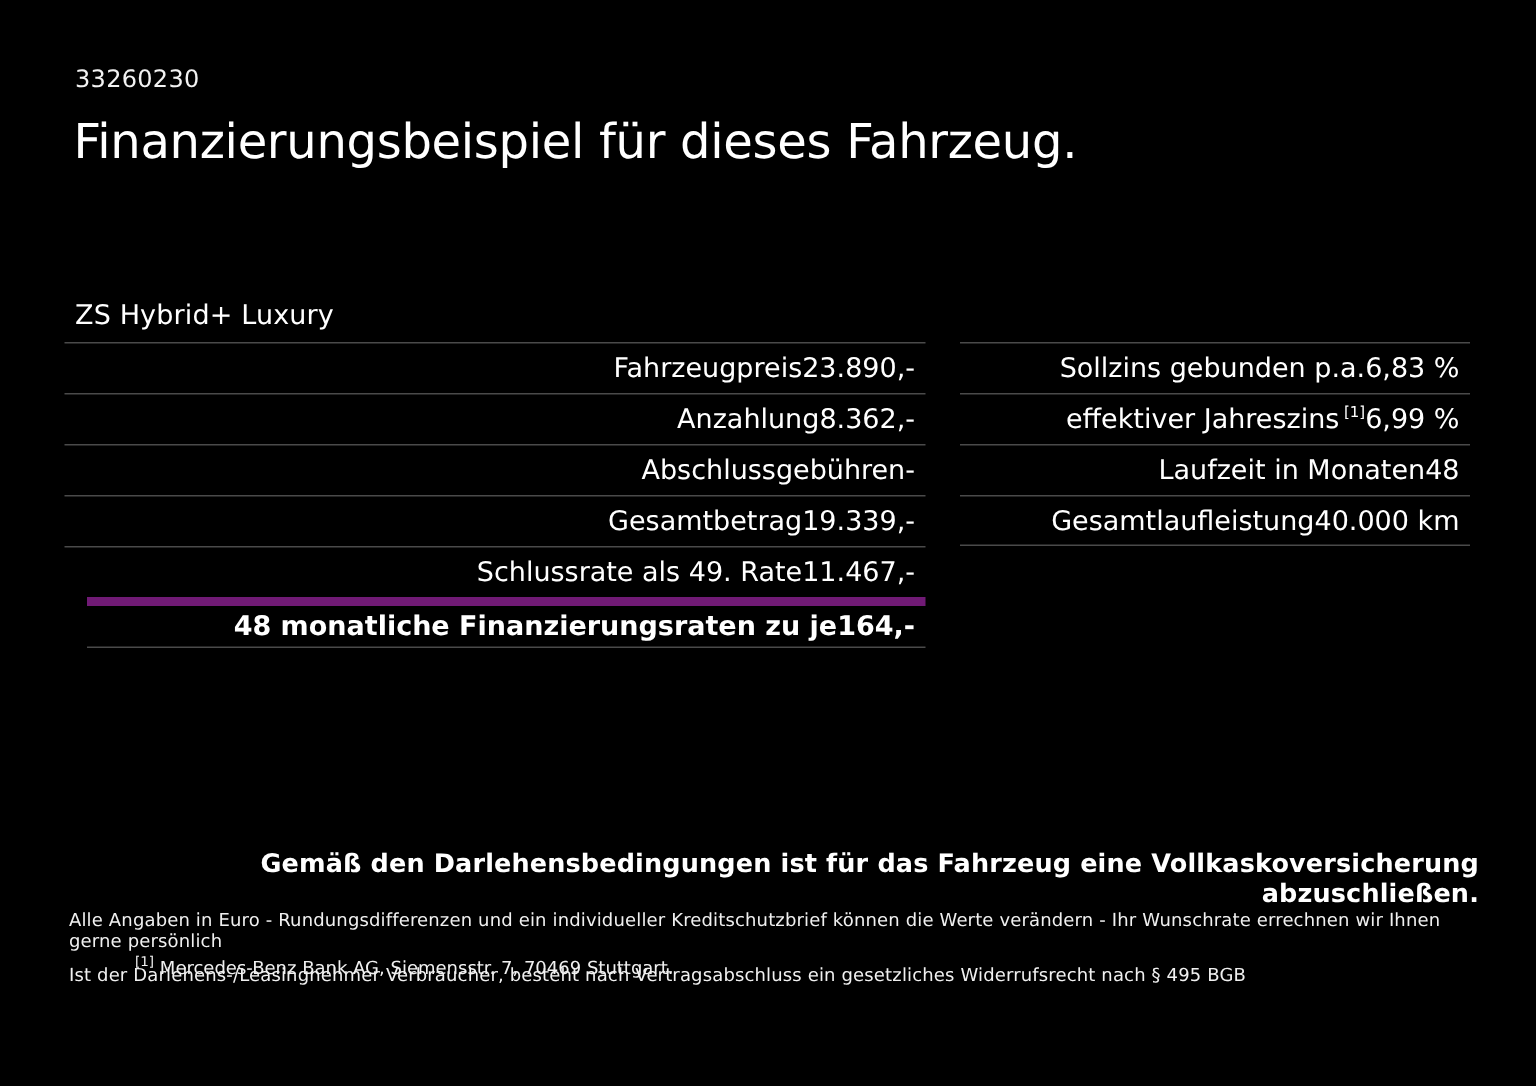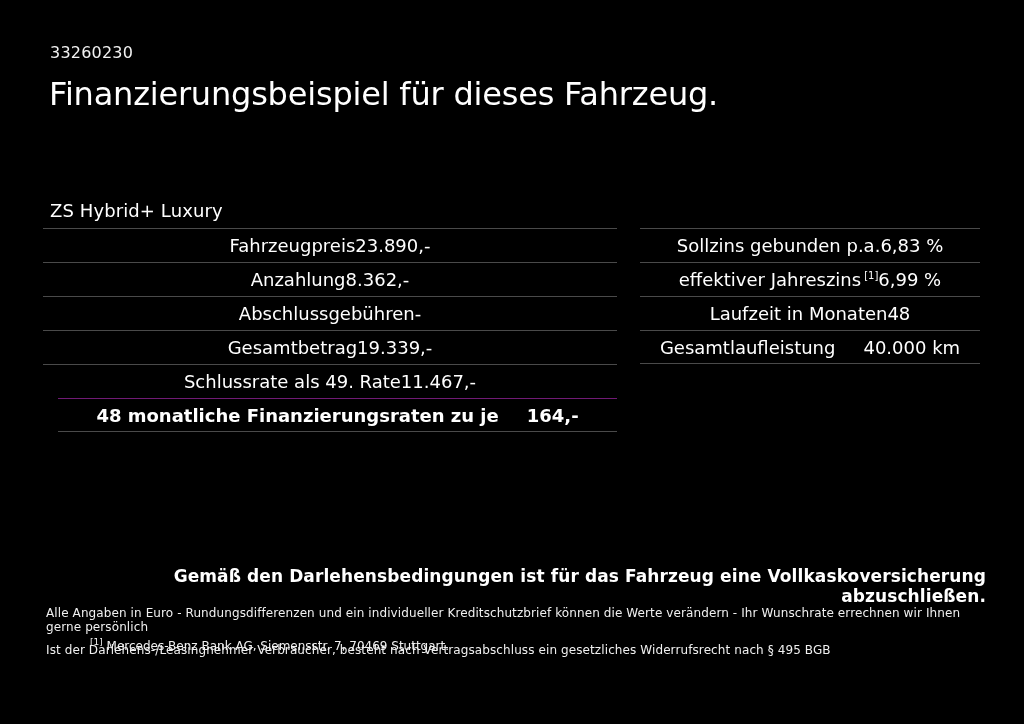--- a/index.html
+++ b/index.html
@@ -67,47 +67,46 @@
   }
   .table-right {
     left: 640px;
     top: 228px;
     width: 340px;
   }
 
   .row {
     display: flex;
     align-items: center;
-    justify-content: center;
+    justify-content: flex-end;
     border-top: 1px solid #4a4a4a;
     height: 34px;
     padding: 0 7px 0 7px;
     box-sizing: border-box;
   }
   .row:last-child {
     border-bottom: 1px solid #4a4a4a;
-    gap: 28px;
   }
   .row .label {
     font-size: 18px;
     color: #ffffff;
     white-space: nowrap;
   }
   .row .value {
     font-size: 18px;
     color: #ffffff;
     white-space: nowrap;
     text-align: right;
   }
   .row.bold .label,
   .row.bold .value {
     font-weight: bold;
   }
   .row.bold {
-    border-top: 1px solid #701a75;
+    border-top: 6px solid #701a75;
     margin-left: 15px;
   }
 
   .sup {
     font-size: 10px;
     vertical-align: super;
     margin-left: 3px;
   }
 
   

